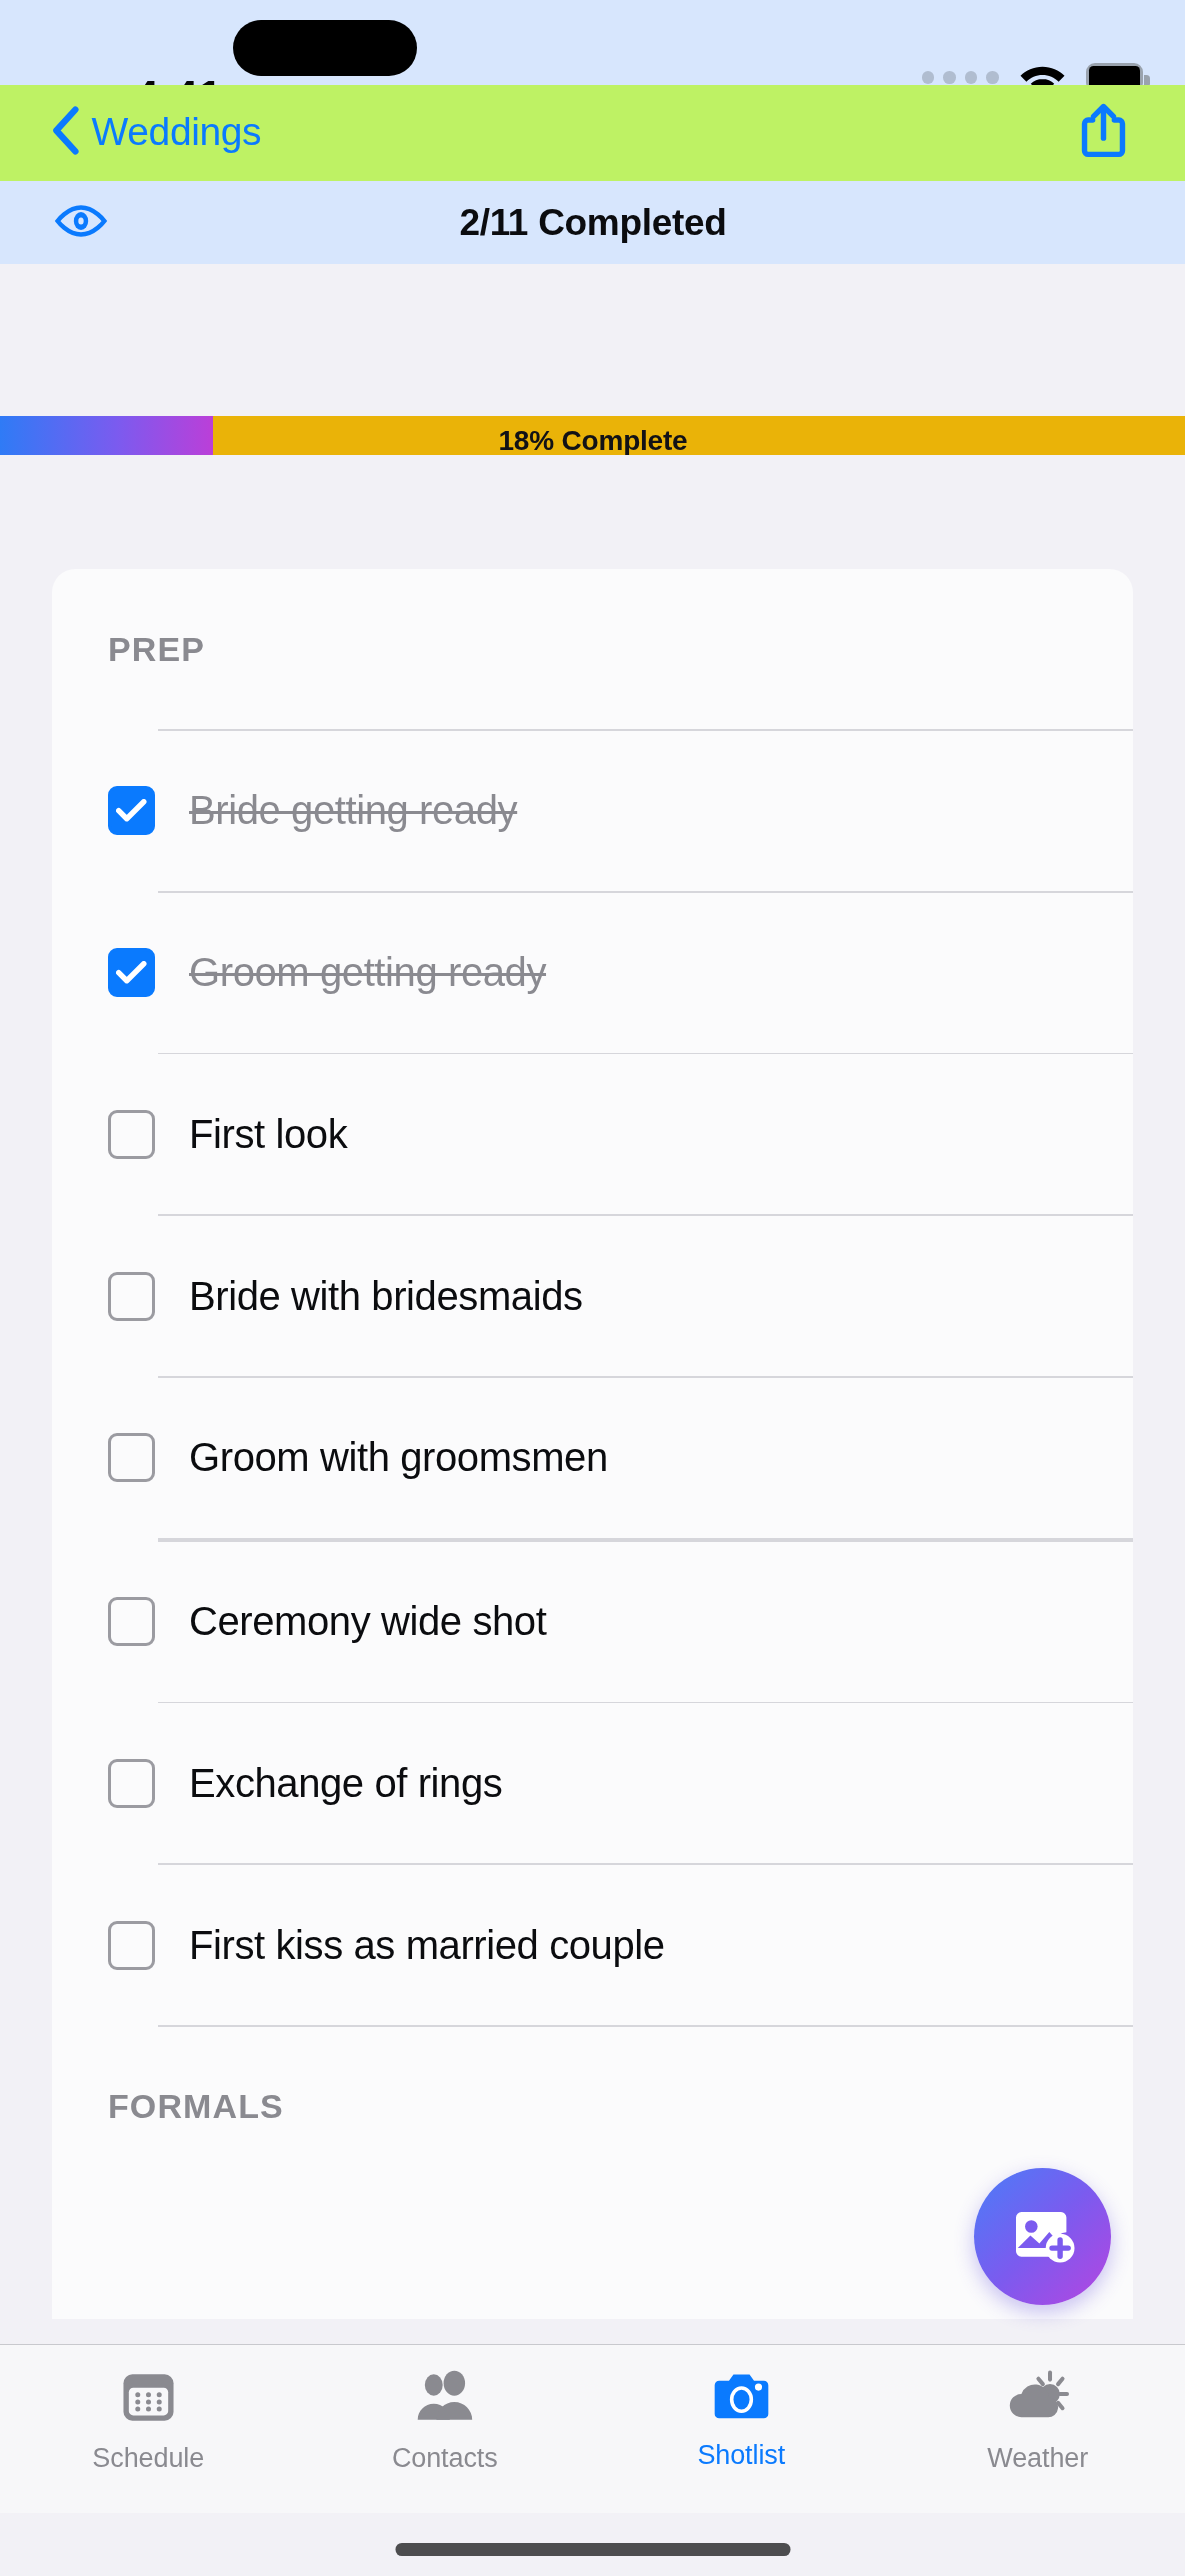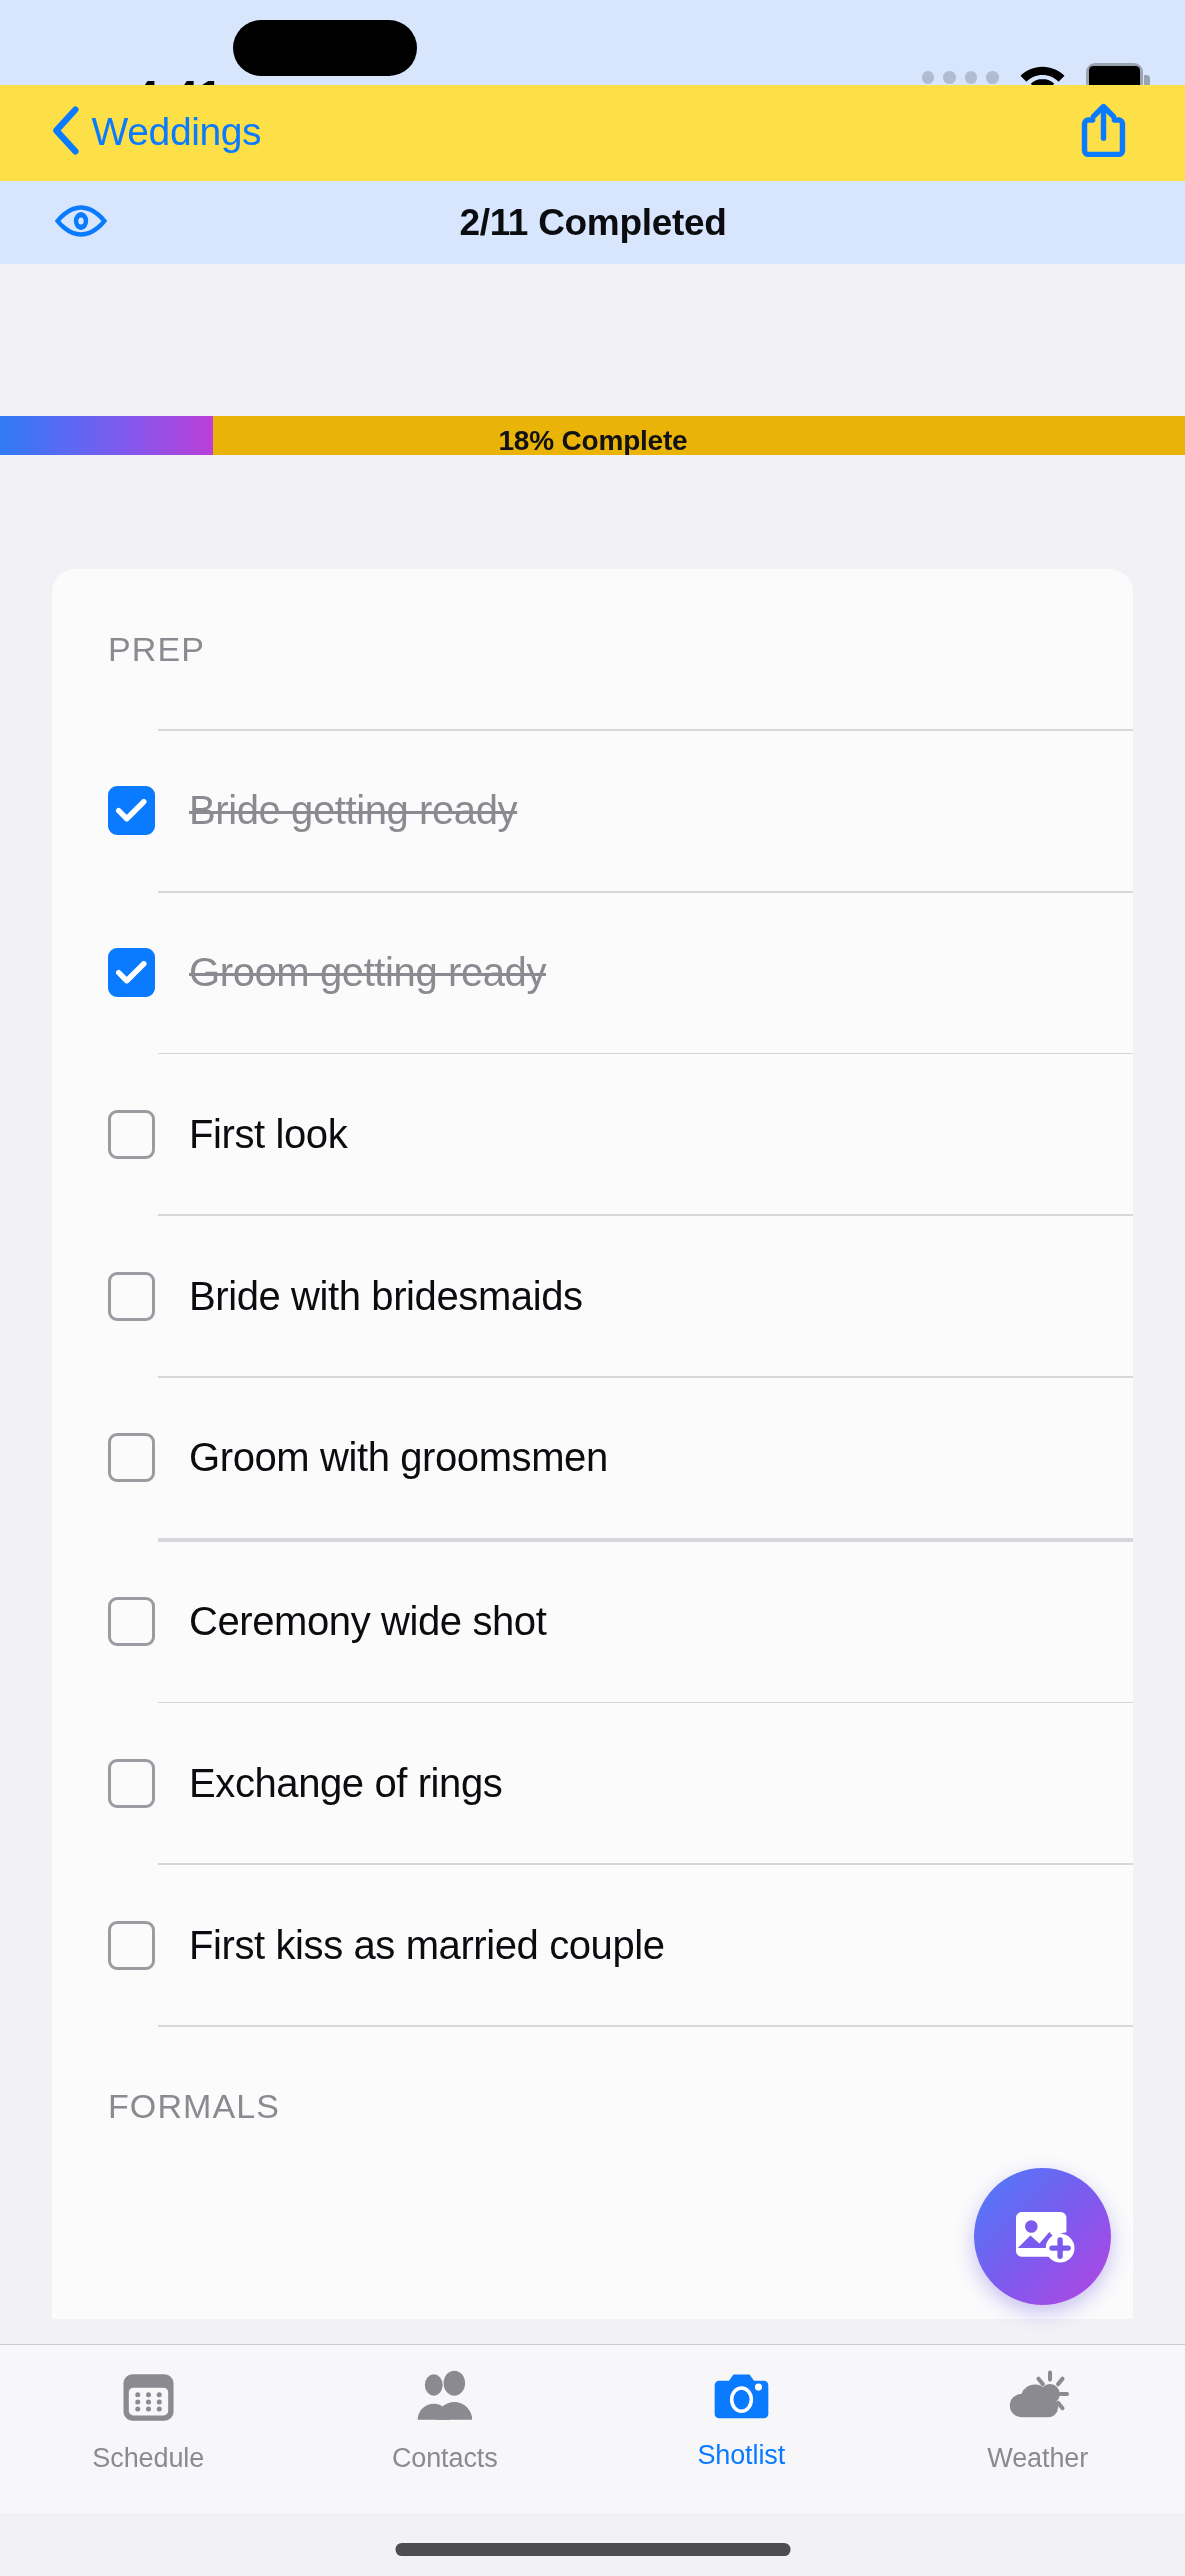--- a/index.html
+++ b/index.html
@@ -43,21 +43,21 @@
   }
   .batt::after{
     content:""; position:absolute; right:-10px; top:9px;
     width:6.3px; height:11.7px; border-radius:0 3.6px 3.6px 0; background:#9aa3ae;
   }
   .batt i{ display:block; width:100%; height:100%; background:#000; border-radius:4.5px; }
 
   
   #navbar{
     position:absolute; top:85px; left:0; width:1186px; height:96px;
-    background:#fde047;
+    background:#bef264;
   }
   #back-button{
     position:absolute; left:50px; top:10.8px; height:72px;
     display:flex; align-items:center; gap:12.6px; cursor:pointer;
   }
   #back-label{
     font-size:39px; font-weight:400; color:#0a7afe; letter-spacing:-0.4px;
   }
   #nav-title{
     position:absolute; left:0; top:10.8px; width:1186px; height:72px;
@@ -101,21 +101,21 @@
 
   
   #shotlist-card{
     position:absolute; top:569px; left:52px; width:1081px; height:1750px;
     background:#fbfbfc; border-radius:23.4px 23.4px 0 0;
     overflow:hidden;
   }
   .section-header{
     height:160px; display:flex; align-items:center;
     padding-left:56px;
-    font-size:34px; font-weight:400; color:#8a8a90; letter-spacing:1.1px;
+    font-size:34px; font-weight:700; color:#8a8a90; letter-spacing:1.1px;
   }
   .shot-row{
     height:160px; display:flex; align-items:center;
     padding-left:56px; cursor:pointer;
   }
   .checkbox{
     flex:0 0 auto; width:47px; height:49px; border-radius:9px;
     border:3.6px solid #9b9ba1; background:transparent;
     display:flex; align-items:center; justify-content:center;
   }

